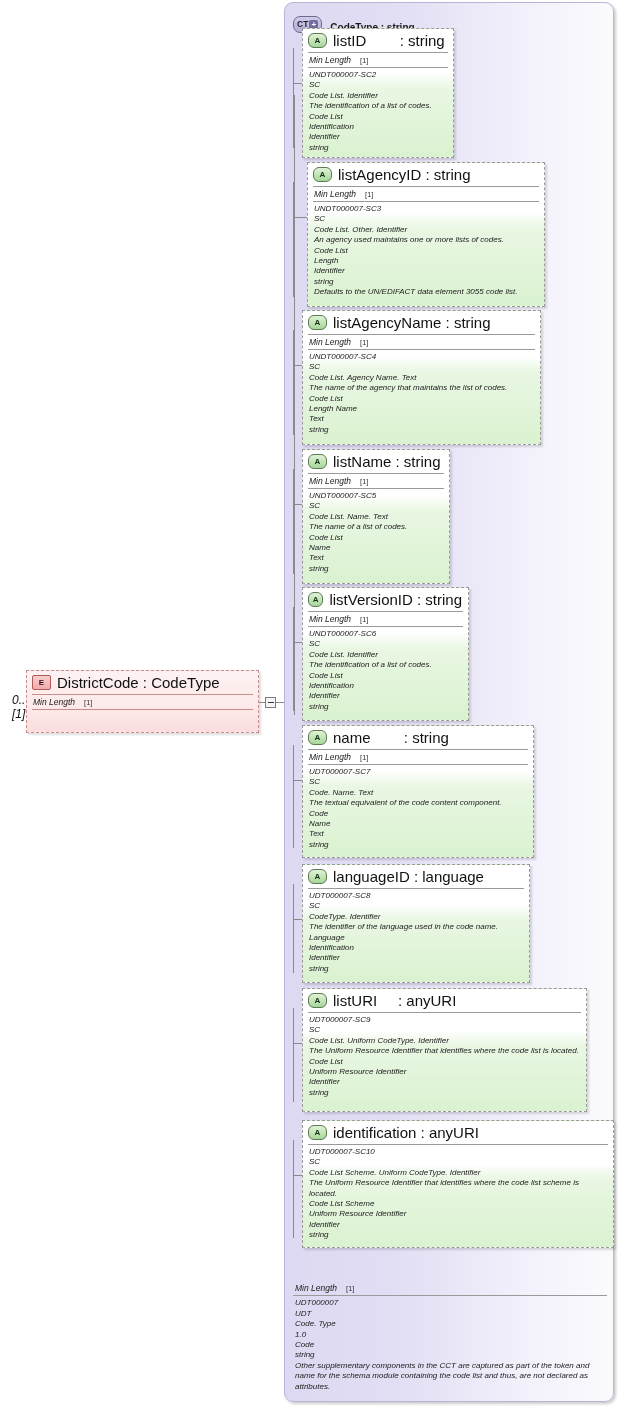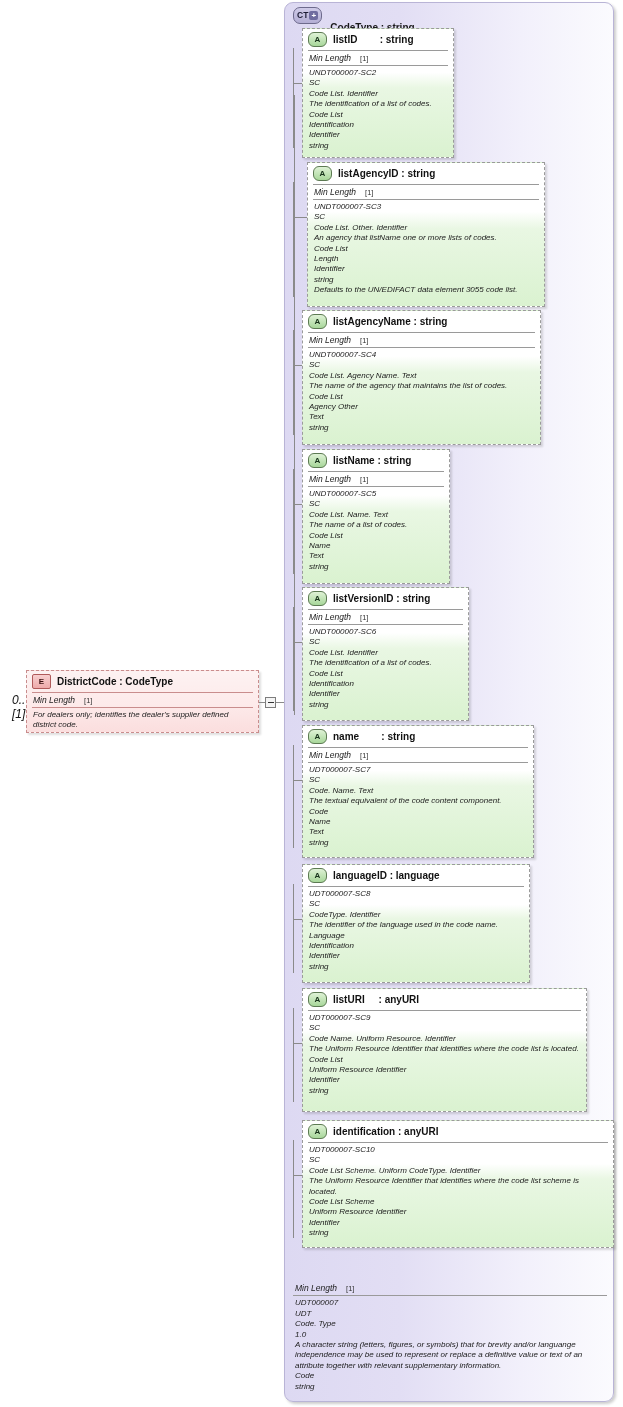--- a/index.html
+++ b/index.html
@@ -16,21 +16,21 @@
     left:284px;top:2px;
     width:330px;height:1400px;
     background:linear-gradient(to right,#ddd9f2 0%,#e2def4 35%,#f2f0fb 72%,#fbfbfe 100%);
     border:1px solid #b9b4d6;
     border-radius:9px;
     box-sizing:border-box;
     box-shadow:2px 2px 3px rgba(0,0,0,.20);
   }
   #ct-header{
     position:absolute;left:8px;top:4px;
-    display:flex;align-items:flex-start;gap:8px;
+    display:flex;align-items:flex-end;gap:8px;
   }
   .ct-badge{
     display:inline-flex;align-items:center;justify-content:center;
     height:15px;padding:0 3px;
     border:1px solid #6d6a8c;border-radius:7px;
     background:linear-gradient(to bottom,#cfcbe8,#b3aed4);
     font-size:8.5px;font-weight:bold;color:#1c1c34;
     letter-spacing:0px;line-height:1;
   }
   .ct-plus{
@@ -58,21 +58,21 @@
     padding:3px 6px 3px 5px;
     background:transparent;
   }
   .a-badge{
     display:inline-flex;align-items:center;justify-content:center;
     width:17px;height:13px;
     border:1px solid #5c7a52;border-radius:6px;
     background:linear-gradient(to bottom,#dff2d6,#a8d79a);
     font-size:8px;font-weight:bold;color:#17321a;line-height:1;
   }
-  .a-name{font-size:10px;font-weight:bold;color:#111;white-space:pre;}
+  .a-name{font-size:15px;font-weight:normal;color:#111;white-space:pre;}
   .sep{height:1px;background:#9a9a9a;margin:0 5px;}
   .minlen{
     display:flex;align-items:baseline;gap:9px;
     padding:2px 4px 2px 6px;
     font-size:8.5px;font-style:italic;color:#1b1b1b;
   }
   .minlen .card{font-style:normal;font-size:7.5px;color:#333;}
   .doclines{
     padding:2px 6px 4px 6px;
     font-size:8px;font-style:italic;color:#1b1b1b;
@@ -127,23 +127,20 @@
   <div class="attr-head">
     <span class="e-badge">E</span>
     <span class="a-name">DistrictCode : CodeType</span>
   </div>
   <div class="sep"></div>
   <div class="minlen">
     <span>Min Length</span>
     <span class="card">[1]</span>
   </div>
   <div class="sep"></div>
-  <div class="doclines">
-    <div>For dealers only; identifies the dealer's supplier defined district code.</div>
-  </div>
 </div>
 
 <div class="hline" style="left:259px;top:702px;width:6px;"></div>
 <div id="collapse-box">
     <i></i>
   </div>
 <div class="hline" style="left:276px;top:702px;width:18px;"></div>
 
 <div id="ct-panel">
   <div id="ct-header">
@@ -160,23 +157,23 @@
     <div class="minlen">
       <span>Min Length</span>
       <span class="card">[1]</span>
     </div>
     <div class="sep"></div>
     <div class="doclines" id="foot-lines">
         <div>UDT000007</div>
         <div>UDT</div>
         <div>Code. Type</div>
         <div>1.0</div>
-        <div>A character string (letters, figures, or symbols) that for brevity and/or languange independence may be used to represent or replace a definitive value or text of an attribute together with relevant supplementary information.</div>
         <div>Code</div>
         <div>string</div>
+        <div>Other supplementary components in the CCT are captured as part of the token and name for the schema module containing the code list and thus, are not declared as attributes.</div>
       </div>
   </div>
 </div>
 
 <div id="attr-layer">
     <div class="attr-box" style="left: 302px; top: 28px; width: 152px; height: 130px;">
       <div class="attr-head">
         <span class="a-badge">A</span>
         <span class="a-name">listID        : string</span>
       </div>
@@ -205,21 +202,21 @@
       <div class="sep"></div>
       <div class="minlen">
         <span>Min Length</span>
         <span class="card">[1]</span>
       </div>
       <div class="sep"></div>
       <div class="doclines">
         <div>UNDT000007-SC3</div>
         <div>SC</div>
         <div>Code List. Other. Identifier</div>
-        <div>An agency that listName one or more lists of codes.</div>
+        <div>An agency used maintains one or more lists of codes.</div>
         <div>Code List</div>
         <div>Length</div>
         <div>Identifier</div>
         <div>string</div>
         <div>Defaults to the UN/EDIFACT data element 3055 code list.</div>
       </div>
     </div>
     <div class="attr-box" style="left: 302px; top: 310px; width: 239px; height: 135px;">
       <div class="attr-head">
         <span class="a-badge">A</span>
@@ -230,21 +227,21 @@
         <span>Min Length</span>
         <span class="card">[1]</span>
       </div>
       <div class="sep"></div>
       <div class="doclines">
         <div>UNDT000007-SC4</div>
         <div>SC</div>
         <div>Code List. Agency Name. Text</div>
         <div>The name of the agency that maintains the list of codes.</div>
         <div>Code List</div>
-        <div>Agency Other</div>
+        <div>Length Name</div>
         <div>Text</div>
         <div>string</div>
       </div>
     </div>
     <div class="attr-box" style="left: 302px; top: 449px; width: 148px; height: 135px;">
       <div class="attr-head">
         <span class="a-badge">A</span>
         <span class="a-name">listName : string</span>
       </div>
       <div class="sep"></div>
@@ -327,21 +324,21 @@
     </div>
     <div class="attr-box" style="left: 302px; top: 988px; width: 285px; height: 124px;">
       <div class="attr-head">
         <span class="a-badge">A</span>
         <span class="a-name">listURI     : anyURI</span>
       </div>
       <div class="sep"></div>
       <div class="doclines">
         <div>UDT000007-SC9</div>
         <div>SC</div>
-        <div>Code Name. Uniform Resource. Identifier</div>
+        <div>Code List. Uniform CodeType. Identifier</div>
         <div>The Uniform Resource Identifier that identifies where the code list is located.</div>
         <div>Code List</div>
         <div>Uniform Resource Identifier</div>
         <div>Identifier</div>
         <div>string</div>
       </div>
     </div>
     <div class="attr-box" style="left: 302px; top: 1120px; width: 312px; height: 128px;">
       <div class="attr-head">
         <span class="a-badge">A</span>

